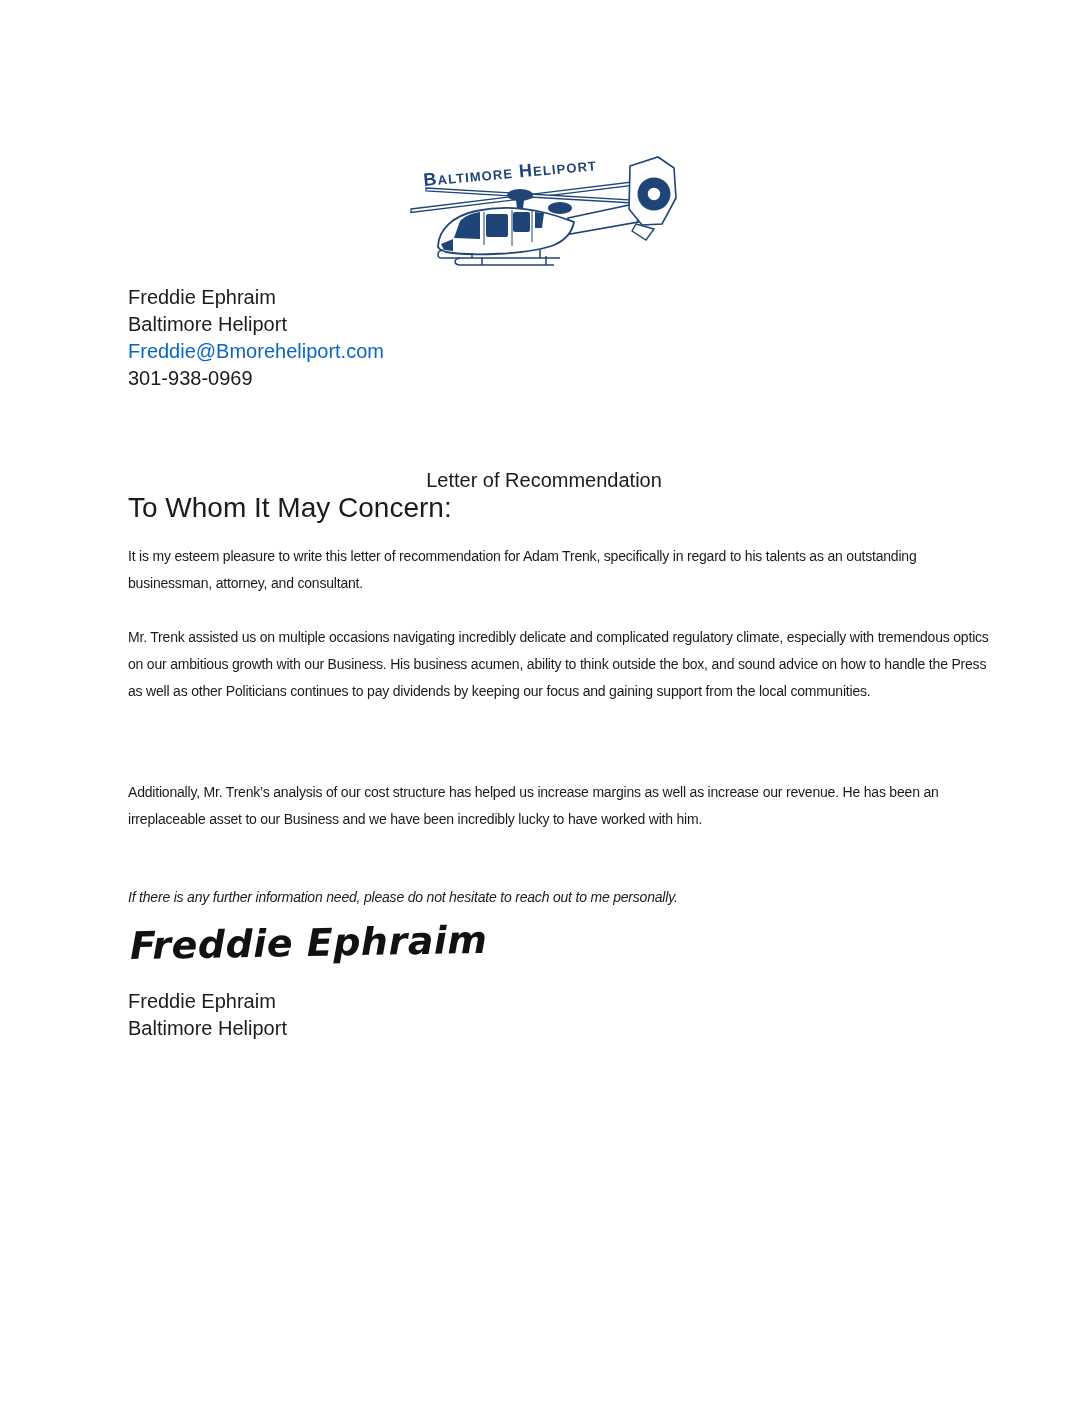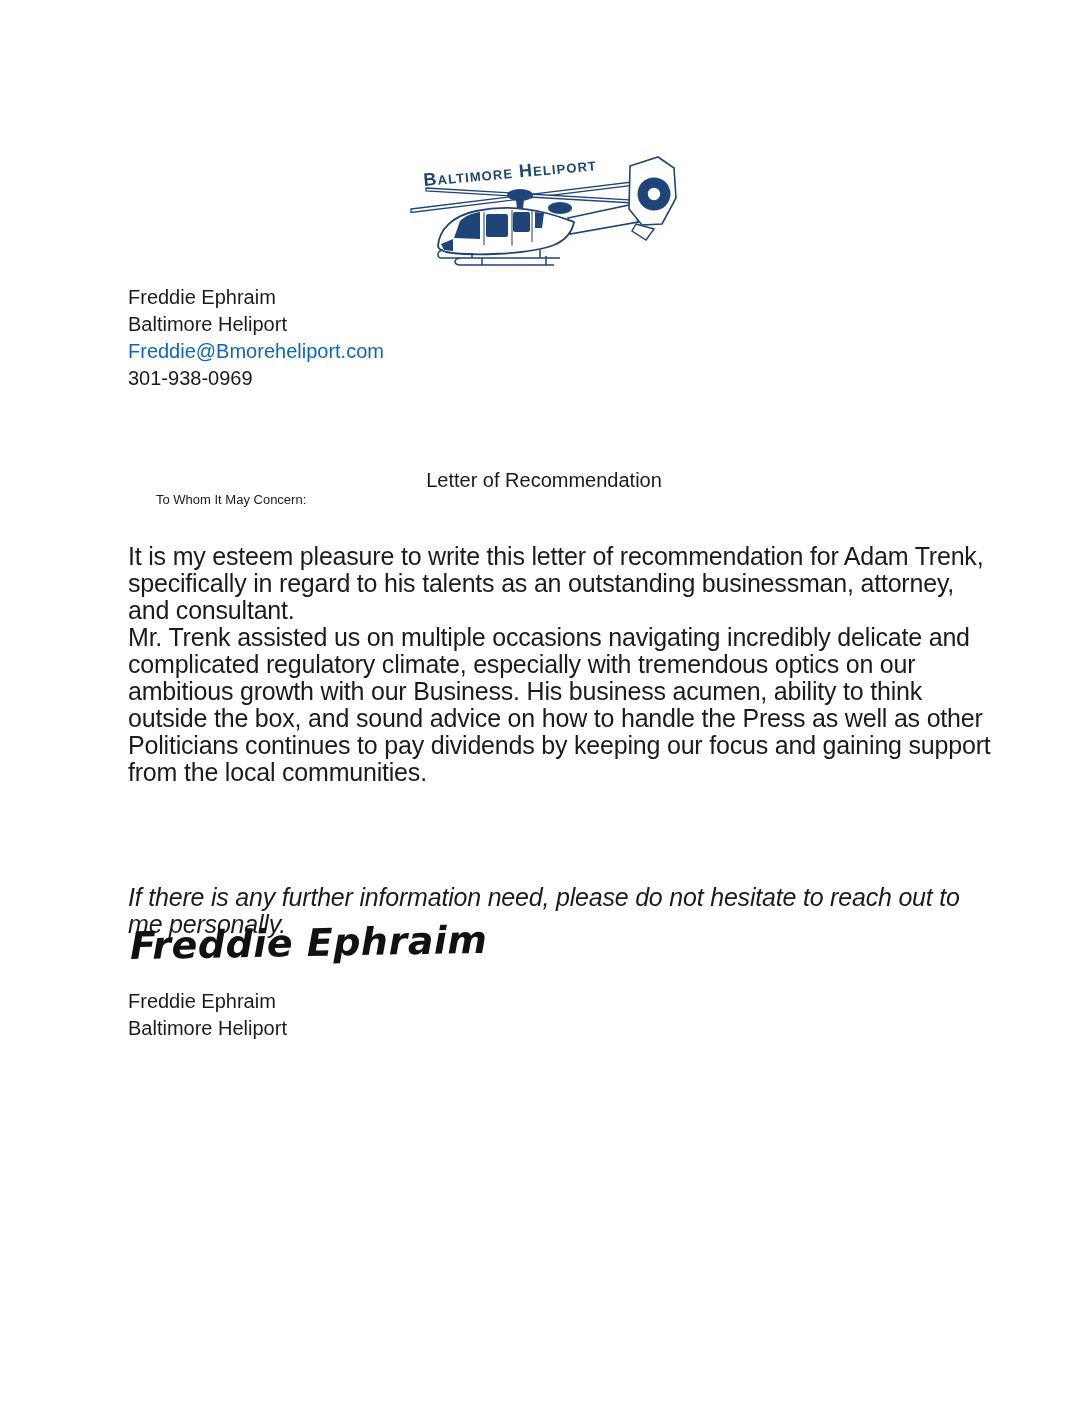--- a/index.html
+++ b/index.html
@@ -28,24 +28,24 @@
     font-variant:small-caps;
     letter-spacing:1.1px;
     fill:var(--navy);
   }
   
   .contact{top:284px;left:128px;font-size:20px;line-height:27px;}
   .contact .line{display:block;}
   a.email{color:var(--link);cursor:pointer;}
   
   .title{top:441px;left:0;width:1088px;text-align:center;font-size:20px;margin-top:28px;}
-  .salutation{top:492px;left:128px;font-size:13px;margin-left:28px;}
+  .salutation{top:492px;left:128px;font-size:28px;}
   .para{
     left:128px;width:864px;
-    font-size:25px;line-height:27px;letter-spacing:-0.2px;
+    font-size:14px;line-height:27px;letter-spacing:-0.2px;
     margin:0;
   }
   #p1{top:543px;}
   #p2{top:624px;}
   #p3{top:779px;}
   #p4{top:884px;font-style:italic;}
   
   .signature{
     top:921px;left:130px;
     font-family:"DejaVu Sans", cursive;
@@ -102,20 +102,21 @@
     <span class="line"><a class="email">Freddie@Bmoreheliport.com</a></span>
     <span class="line">301-938-0969</span>
   </div>
 
   <div class="abs title">Letter of Recommendation</div>
 
   <div class="abs salutation">To Whom It May Concern:</div>
 
   <p id="p1" class="abs para">It is my esteem pleasure to write this letter of recommendation for Adam Trenk, specifically in regard to his talents as an outstanding businessman, attorney, and consultant.</p>
   <p id="p2" class="abs para">Mr. Trenk assisted us on multiple occasions navigating incredibly delicate and complicated regulatory climate, especially with tremendous optics on our ambitious growth with our Business. His business acumen, ability to think outside the box, and sound advice on how to handle the Press as well as other Politicians continues to pay dividends by keeping our focus and gaining support from the local communities.</p>
+  <p id="p3" class="abs para">Additionally, Mr. Trenk’s analysis of our cost structure has helped us increase margins as well as increase our revenue. He has been an irreplaceable asset to our Business and we have been incredibly lucky to have worked with him.</p>
   <p id="p4" class="abs para">If there is any further information need, please do not hesitate to reach out to me personally.</p>
 
   <div class="abs signature">Freddie Ephraim</div>
 
   <div class="abs closing">
     <span class="line">Freddie Ephraim</span>
     <span class="line">Baltimore Heliport</span>
   </div>
 
 </div>

